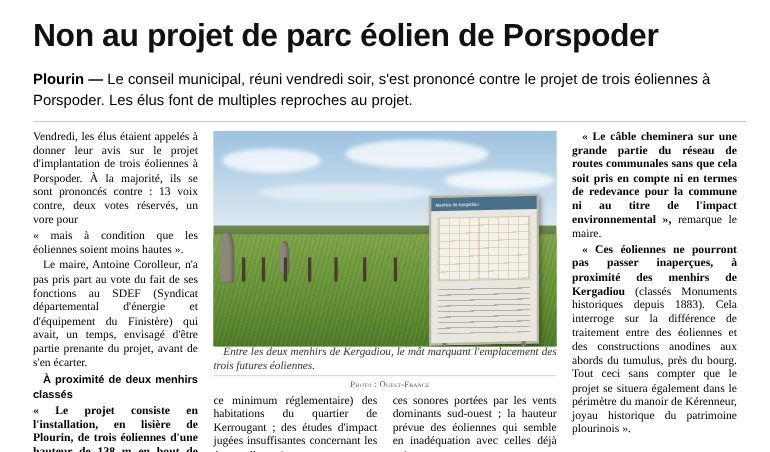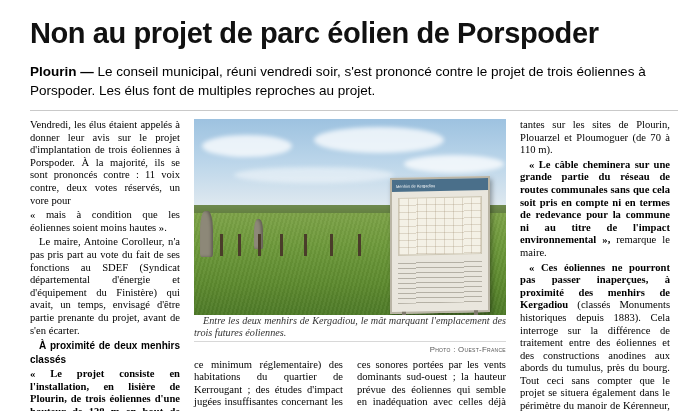--- a/index.html
+++ b/index.html
@@ -195,23 +195,23 @@
     line-height: 12px;
     font-style: italic;
     color: #333;
     margin: 3px 0 2px 0;
     width: 312px;
   }
   .credit {
     font-size: 7.8px;
     letter-spacing: .3px;
     color: #555;
-    text-align: right;
+    text-align: center;
     font-variant: small-caps;
-    font-family: Liberation Sans, sans-serif;
+    font-family: Liberation Serif, serif;
     margin-bottom: 4px;
     border-top: 1px solid #d8d8d8;
     padding-top: 2px;
   }
   .lower-cols {
     display: flex;
     gap: 14px;
     margin-top: 2px;
   }
   .lower-cols .col { width: 149px; }
@@ -223,21 +223,21 @@
 
   <h1 class="headline">Non au projet de parc éolien de Porspoder</h1>
 
   <p class="standfirst"><span class="dateline">Plourin —</span><span> Le conseil municipal, réuni vendredi soir, s'est prononcé contre le projet de trois éoliennes à Porspoder. Les élus font de multiples reproches au projet.</span></p>
 
   <hr class="rule">
 
   <div class="columns">
 
     <div class="col">
-      <p class="noindent">Vendredi, les élus étaient appelés à donner leur avis sur le projet d'implantation de trois éoliennes à Porspoder. À la majorité, ils se sont prononcés contre : 11 voix contre, deux votes réservés, un vore pour</p>
+      <p class="noindent">Vendredi, les élus étaient appelés à donner leur avis sur le projet d'implantation de trois éoliennes à Porspoder. À la majorité, ils se sont prononcés contre : 13 voix contre, deux votes réservés, un vore pour</p>
       <p class="noindent bold-lead">« mais à condition que les éoliennes soient moins hautes ».</p>
       <p>Le maire, Antoine Corolleur, n'a pas pris part au vote du fait de ses fonctions au SDEF (Syndicat départemental d'énergie et d'équipement du Finistère) qui avait, un temps, envisagé d'être partie prenante du projet, avant de s'en écarter.</p>
       <p class="subhead">À proximité de deux menhirs classés</p>
       <p class="noindent"><b class="inline-bold">« Le projet consiste en l'installation, en lisière de Plourin, de trois éoliennes d'une hauteur de 138 m en bout de pâles »,</b></p>
     </div>
 
     <div class="col wide">
       <div class="photo-block">
         <div class="photo">
           <div class="sky"></div>
@@ -279,19 +279,18 @@
         <div class="col">
           <p class="noindent">ce minimum réglementaire) des habitations du quartier de Kerrougant ; des études d'impact jugées insuffisantes concernant les éventuelles nuisan-</p>
         </div>
         <div class="col">
           <p class="noindent">ces sonores portées par les vents dominants sud-ouest ; la hauteur prévue des éoliennes qui semble en inadéquation avec celles déjà exis-</p>
         </div>
       </div>
     </div>
 
     <div class="col">
-      <p class="noindent">tantes sur les sites de Plourin, Plouarzel et Ploumoguer (de 70 à 110 m).</p>
       <p><b class="inline-bold">« Le câble cheminera sur une grande partie du réseau de routes communales sans que cela soit pris en compte ni en termes de redevance pour la commune ni au titre de l'impact environnemental »,</b><span> remarque le maire.</span></p>
       <p><b class="inline-bold">« Ces éoliennes ne pourront pas passer inaperçues, à proximité des menhirs de Kergadiou</b><span> (classés Monuments historiques depuis 1883). Cela interroge sur la différence de traitement entre des éoliennes et des constructions anodines aux abords du tumulus, près du bourg. Tout ceci sans compter que le projet se situera également dans le périmètre du manoir de Kérenneur, joyau historique du patrimoine plourinois ».</span></p>
     </div>
 
   </div>
 </div>
 
 </body></html>

